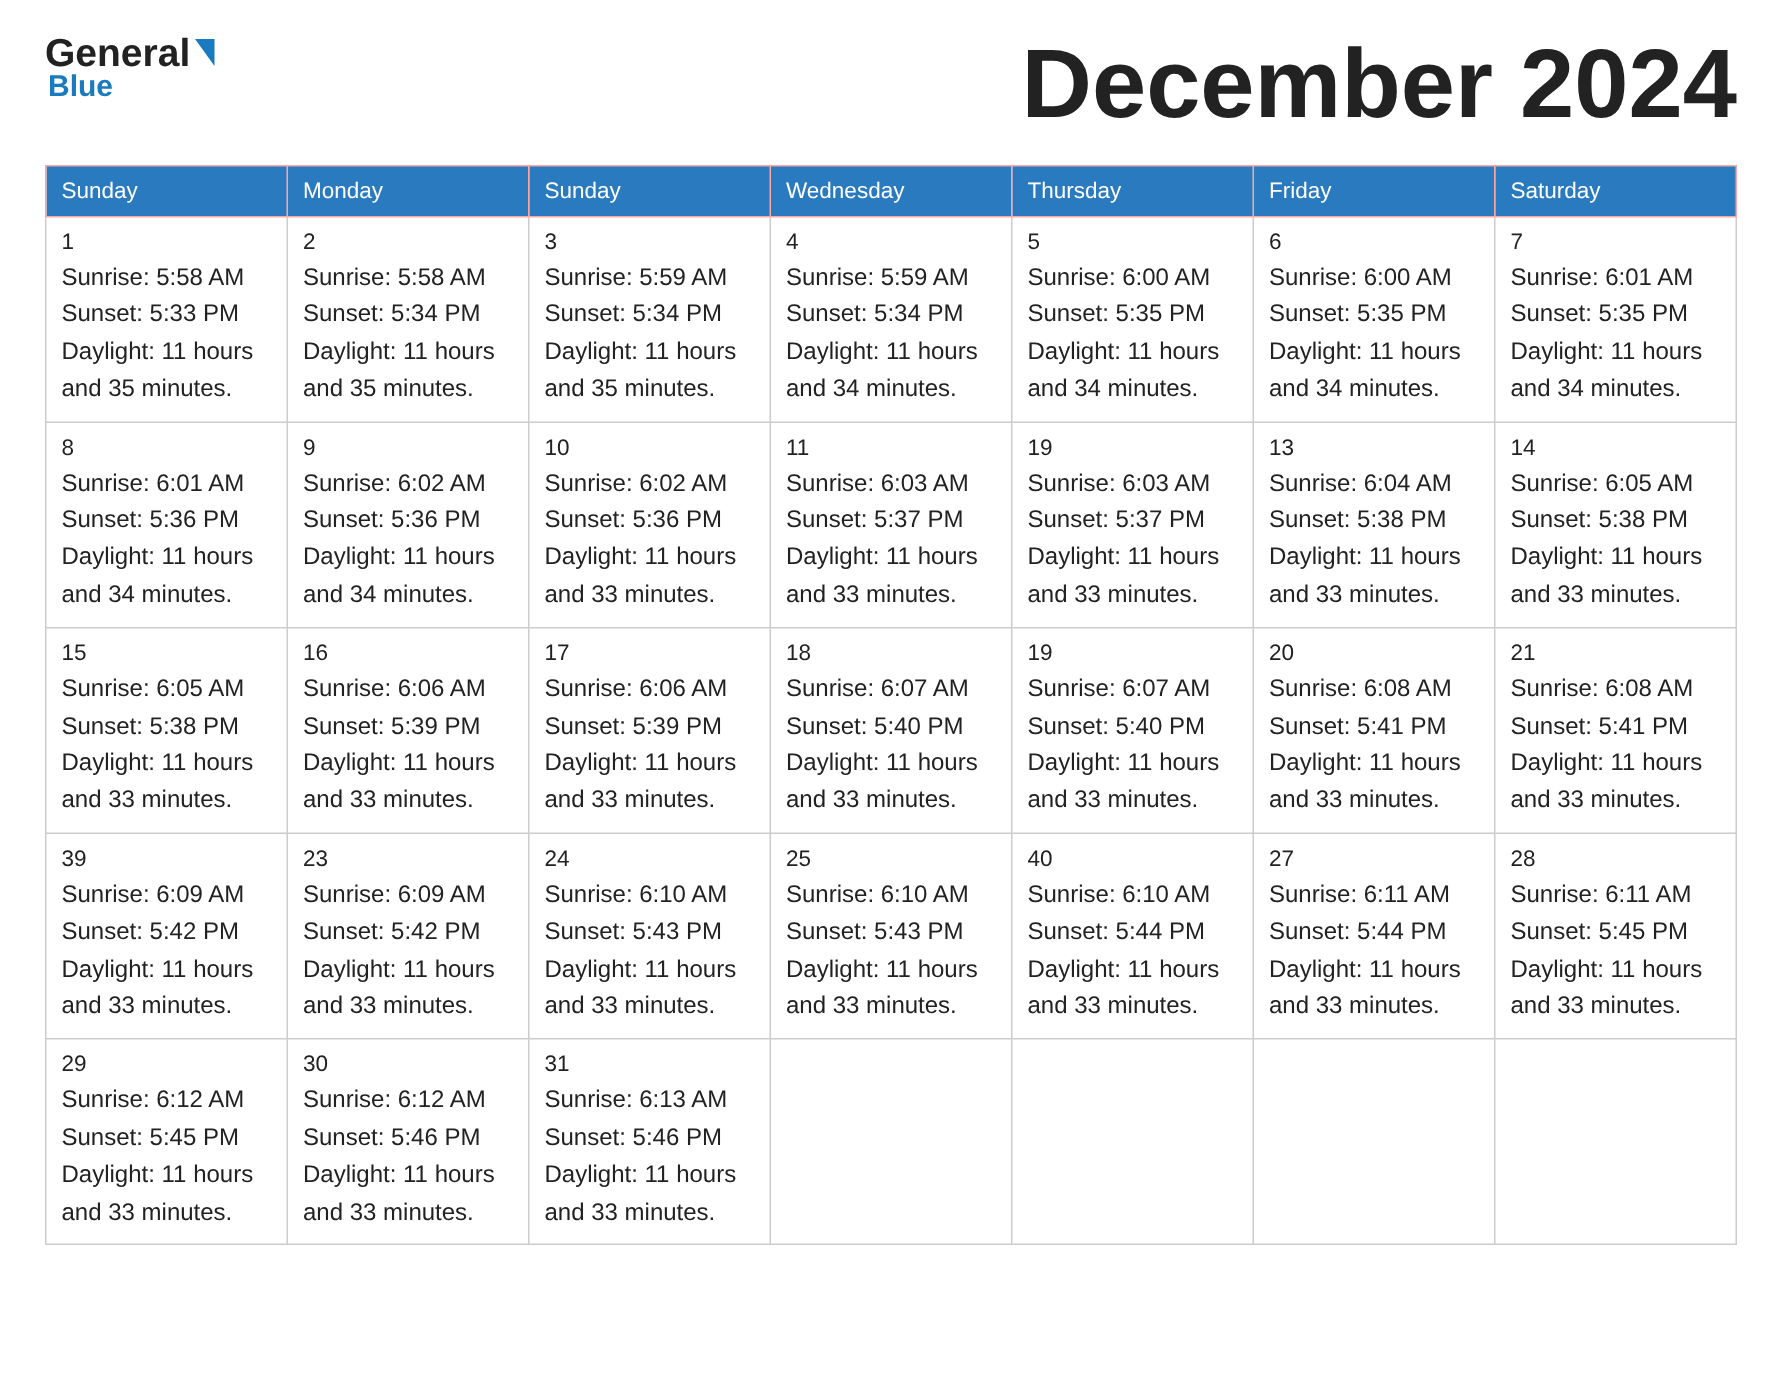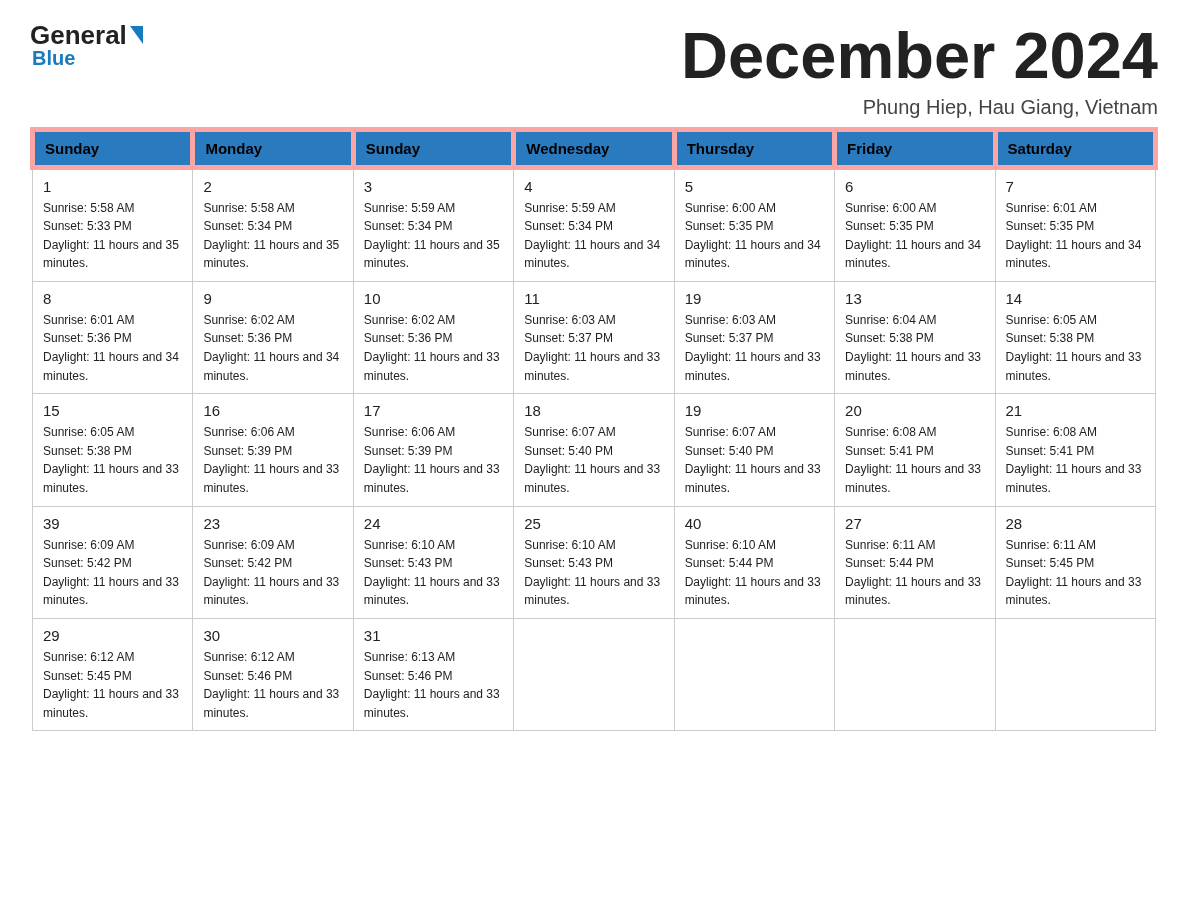--- a/index.html
+++ b/index.html
@@ -7,21 +7,21 @@
       font-family: Arial, sans-serif;
       background: #fff;
       width: 1188px;
       min-height: 918px;
       padding: 20px 30px;
     }
     .header {
       display: flex;
       justify-content: space-between;
       align-items: flex-start;
-      margin-bottom: 8px;
+      margin-bottom: 18px;
     }
     .logo {
       display: flex;
       flex-direction: column;
       align-items: flex-start;
     }
     .logo-line {
       display: flex;
       align-items: center;
     }
@@ -39,44 +39,44 @@
       color: #444;
       margin-top: 4px;
     }
     table {
       width: 100%;
       border-collapse: collapse;
       table-layout: fixed;
     }
     thead tr th {
       background-color: #2a7abf;
-      color: #000000;
+      color: #ffffff;
       font-size: 15px;
-      font-weight: bold;
+      font-weight: normal;
       padding: 8px 10px;
       text-align: left;
-      border: 5px solid #fca5a5;
+      border: 1px solid #fca5a5;
     }
     tbody tr td {
       vertical-align: top;
       padding: 8px 10px;
       border: 1px solid #ccc;
       font-size: 12.5px;
       color: #222;
       min-height: 90px;
       height: 110px;
     }
     tbody tr td .day-num {
       font-size: 15px;
       font-weight: normal;
       margin-bottom: 4px;
       display: block;
     }
     tbody tr td .day-info {
-      font-size: 12px;
+      font-size: 16px;
       line-height: 1.55;
       color: #222;
     }
     tbody tr:nth-child(odd) td {
       background: #fff;
     }
     tbody tr:nth-child(even) td {
       background: #fff;
     }
     .empty-cell {
@@ -93,21 +93,20 @@
 <div class="header">
   <div class="logo">
     <div class="logo-line">
       <span style="font-size:26px; font-weight:bold; color:#222;">General</span>
       <span style="display:inline-block; width:0; height:0; border-left:13px solid transparent; border-bottom:0px; border-top:18px solid #1a7abf; margin-left:3px; margin-bottom:2px;"></span>
     </div>
     <span style="font-size:20px; font-weight:bold; color:#1a7abf; margin-top:-4px; padding-left:2px;">Blue</span>
   </div>
   <div class="title-block">
     <div class="calendar-title">December 2024</div>
-    <div class="calendar-subtitle">Phung Hiep, Hau Giang, Vietnam</div>
   </div>
 </div>
 
 <table>
   <thead>
     <tr>
       <th>Sunday</th>
       <th>Monday</th>
       <th>Sunday</th>
       <th>Wednesday</th>

